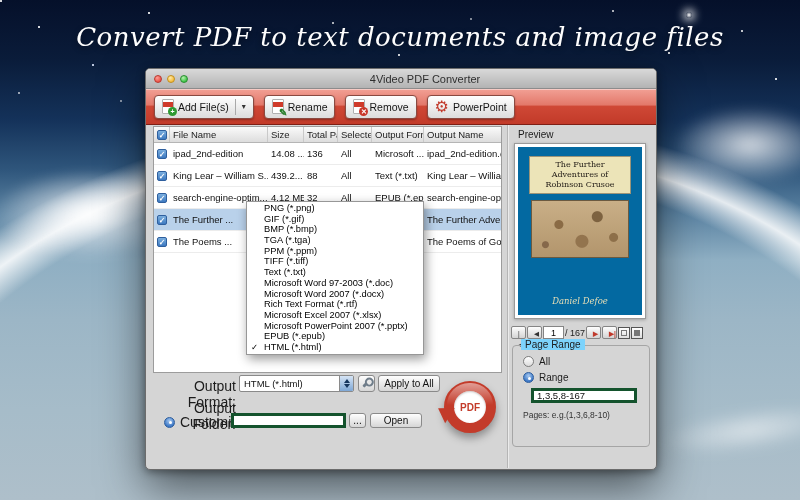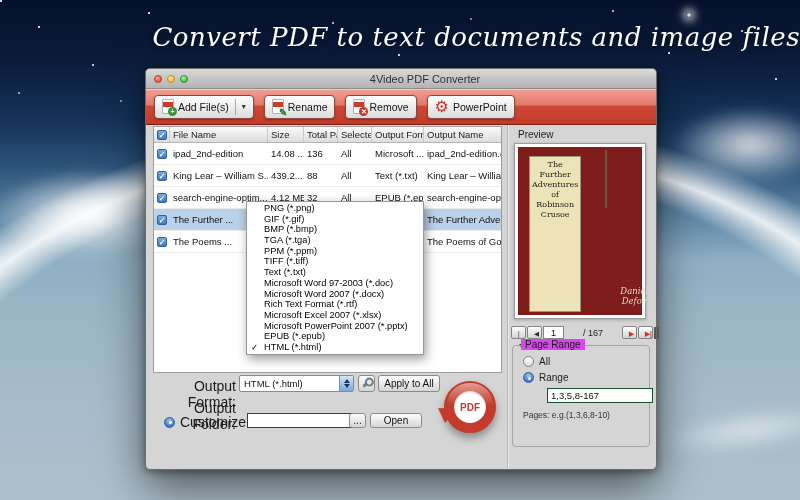--- a/index.html
+++ b/index.html
@@ -19,21 +19,21 @@
     background:radial-gradient(#fff,rgba(255,255,255,0));box-shadow:0 0 9px 3px rgba(255,255,255,.8);}
   .atmo{position:absolute;left:-200px;top:112px;width:1200px;height:820px;border-radius:50%;
     transform:rotate(-3deg);
     background:radial-gradient(closest-side,rgba(255,255,255,0) 87%,rgba(255,255,255,.85) 93%,rgba(255,255,255,0) 100%);}
   .cloud1{position:absolute;left:-50px;top:150px;width:280px;height:130px;filter:blur(5px);
     background:radial-gradient(50% 50% at 50% 50%,rgba(255,255,255,.95),rgba(255,255,255,0) 70%);}
   .cloud2{position:absolute;left:640px;top:90px;width:220px;height:110px;filter:blur(6px);
     background:radial-gradient(50% 50% at 50% 50%,rgba(255,255,255,.8),rgba(255,255,255,0) 70%);}
   .cloud3{position:absolute;left:620px;top:400px;width:260px;height:60px;filter:blur(6px);transform:rotate(-8deg);
     background:radial-gradient(50% 50% at 50% 50%,rgba(255,255,255,.55),rgba(255,255,255,0) 70%);}
-  .tagline{position:absolute;top:22px;left:0;width:100%;text-align:right;
+  .tagline{position:absolute;top:22px;left:0;width:100%;text-align:center;
     font-family:"DejaVu Serif",serif;font-style:italic;font-size:26px;color:#fff;
     letter-spacing:.5px;text-shadow:0 2px 6px rgba(0,0,0,.45);}
 
   
   .window{position:absolute;left:145px;top:68px;width:512px;height:402px;border-radius:5px;
     background:#d5d5d5;border:1px solid #6c6c6c;
     box-shadow:0 18px 45px rgba(0,0,0,.55),0 2px 8px rgba(0,0,0,.4);}
   .titlebar{position:absolute;left:0;top:0;right:0;height:20px;border-radius:4px 4px 0 0;
     background:linear-gradient(#d9d9d9,#b3b3b3);border-bottom:1px solid #8c8c8c;}
   .title{font-size:11px;line-height:20px;text-align:center;color:#2e2e2e;padding-left:48px;}
@@ -96,22 +96,22 @@
   .tri-dn{width:0;height:0;border-left:3px solid transparent;border-right:3px solid transparent;border-top:4px solid #16365e;}
   .btn{position:absolute;background:linear-gradient(#fefefe,#d6d6d6);border:1px solid #8a8a8a;
     border-radius:3px;font-size:10px;color:#111;display:flex;align-items:center;justify-content:center;}
   .sq{left:212px;top:306px;width:17px;height:17px;}
   .wrench{position:relative;width:9px;height:3px;background:#6f7d8a;border-radius:1px;transform:rotate(-45deg);}
   .wrench::after{content:"";position:absolute;right:-3px;top:-2px;width:5px;height:5px;
     border:2px solid #6f7d8a;border-radius:50%;background:#e8e8e8;}
   .apply{left:232px;top:306px;width:62px;height:17px;}
   .browse{left:203px;top:344px;width:17px;height:15px;}
   .open{left:224px;top:344px;width:52px;height:15px;}
-  .field{position:absolute;background:#fff;border:1px solid #14532d;font-size:9.5px;
-    font-family:"Liberation Sans",sans-serif;padding:0 3px;color:#111;margin-left:16px;}
+  .field{position:absolute;background:#fff;border:3px solid #14532d;font-size:9.5px;
+    font-family:"Liberation Sans",sans-serif;padding:0 3px;color:#111;}
   .custom-field{left:85px;top:344px;width:115px;height:15px;}
   .radio{display:inline-block;width:11px;height:11px;border-radius:50%;
     border:1px solid #7d7d7d;background:linear-gradient(#fff,#dcdcdc);position:relative;vertical-align:-2px;}
   .radio.on{background:radial-gradient(circle at 50% 32%,#a6c8ef,#3b77c6 72%);border-color:#2c5c9c;}
   .radio.on::after{content:"";position:absolute;left:3.5px;top:3.5px;width:3px;height:3px;background:#fff;border-radius:50%;}
 
   
   .pdf-big{position:absolute;left:295px;top:310px;width:60px;height:64px;}
   .pdf-ring{position:absolute;left:3px;top:2px;width:52px;height:52px;border-radius:50%;
     background:#fff;border:10px solid #c33b2a;
@@ -121,47 +121,47 @@
   .pdf-arrow{position:absolute;left:-4px;top:24px;width:0;height:0;transform:rotate(32deg);
     border-top:9px solid transparent;border-bottom:9px solid transparent;border-right:14px solid #c33b2a;}
   .pdf-core{position:absolute;left:12px;top:23px;width:34px;text-align:center;
     font-size:10px;font-weight:bold;color:#c33b2a;}
 
   
   .vsep{position:absolute;left:361px;top:56px;bottom:1px;width:1px;background:#b5b5b5;box-shadow:1px 0 0 #ebebeb;}
   .preview-label{left:372px;top:60px;font-size:10px;}
   .preview-frame{position:absolute;left:368px;top:74px;width:132px;height:176px;background:#fff;
     border:1px solid #9a9a9a;padding:3px;box-shadow:0 1px 3px rgba(0,0,0,.25);}
-  .cover{width:100%;height:100%;background:#7f1d1d;display:flex;flex-direction:row;}
+  .cover{width:100%;height:100%;background:#0369a1;display:flex;flex-direction:column;}
   .cover-title{margin:9px 11px 3px;background:#ece4b8;border:1px solid #9c9478;padding:3px 2px;
     font-family:"DejaVu Serif",serif;font-size:8px;line-height:10px;text-align:center;color:#26201a;}
   .cover-map{margin:3px 13px 0;height:58px;border:1px solid #6b5a40;
     background:radial-gradient(circle at 28% 42%,#8a6b45 4px,transparent 5px),
       radial-gradient(circle at 68% 28%,#7d6240 5px,transparent 6px),
       radial-gradient(circle at 52% 72%,#93744e 6px,transparent 7px),
       radial-gradient(circle at 14% 78%,#86684a 3px,transparent 4px),
       radial-gradient(circle at 85% 65%,#8d6f49 4px,transparent 5px),
       linear-gradient(#c9af87,#b2956c);}
   .cover-author{margin:auto 0 9px;text-align:center;font-family:"DejaVu Serif",serif;
     font-style:italic;font-size:8.5px;color:#e9dfb6;}
 
   .nav{position:absolute;left:365px;top:256px;width:142px;height:15px;display:flex;align-items:center;gap:1px;}
   .nv{width:15px;height:13px;font-size:6.5px;line-height:11px;text-align:center;color:#333;
     background:linear-gradient(#fdfdfd,#d4d4d4);border:1px solid #858585;border-radius:2px;}
   .nv.red{color:#c0392b;font-weight:bold;}
   .page-input{width:21px;height:13px;font-size:9px;text-align:center;border:1px solid #858585;
     font-family:"Liberation Sans",sans-serif;padding:0;}
-  .of{font-size:9px;color:#222;margin:0 18px;white-space:nowrap;}
+  .of{font-size:9px;color:#222;margin:0 0;white-space:nowrap;}
   .vicon{width:12px;height:12px;border:1px solid #555;background:linear-gradient(#fff,#ddd);position:relative;}
   .vicon.one::after{content:"";position:absolute;inset:2px;border:1px solid #777;}
   .vicon.two::after{content:"";position:absolute;inset:2px;
     background:linear-gradient(90deg,#777 42%,transparent 42%,transparent 58%,#777 58%);}
 
   .group{position:absolute;left:366px;top:276px;width:138px;height:102px;border:1px solid #a5a5a5;border-radius:4px;}
-  .group-legend{position:absolute;top:-7px;left:8px;background:#d946ef;padding:0 4px;font-size:10px;color:#1c1c1c;}
+  .group-legend{position:absolute;top:-7px;left:8px;background:#7dd3fc;padding:0 4px;font-size:10px;color:#1c1c1c;}
   .gr-row{position:absolute;left:10px;font-size:10px;color:#1c1c1c;display:flex;align-items:center;gap:5px;}
   .range-field{left:18px;top:42px;width:106px;height:15px;position:absolute;}
   .hint{position:absolute;left:10px;top:64px;font-size:8.5px;color:#333;}
 </style>
 </head>
 <body>
 
 <div class="desktop">
   <div class="atmo"></div>
   <div class="cloud1"></div>

